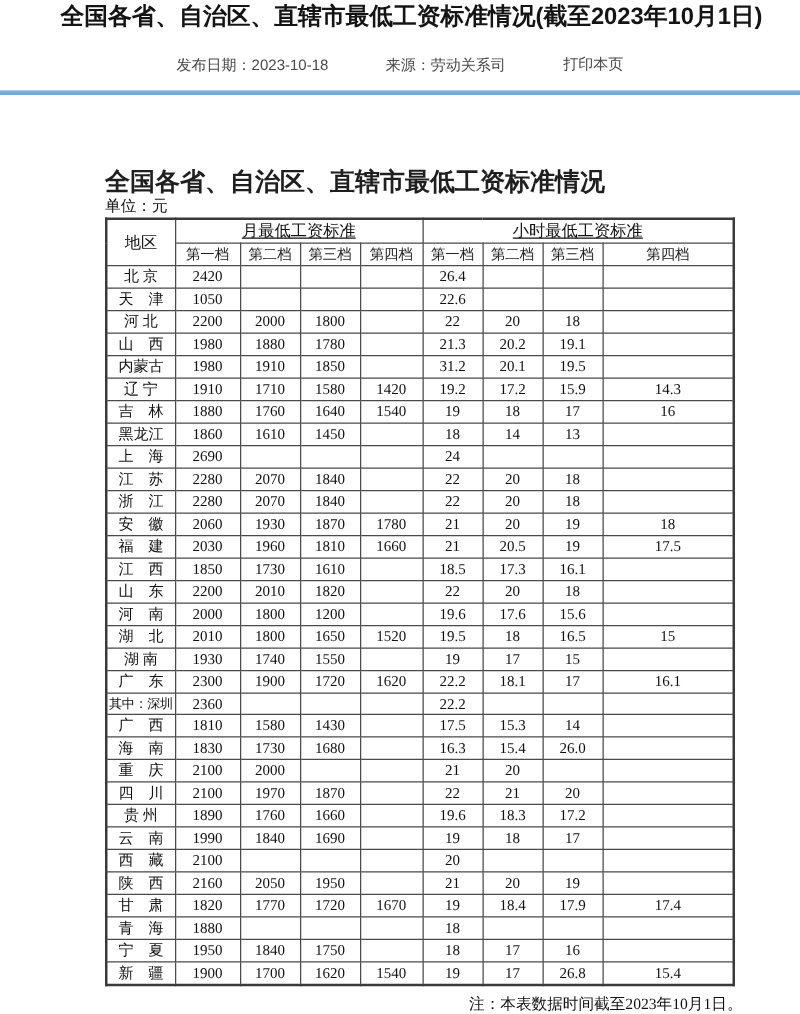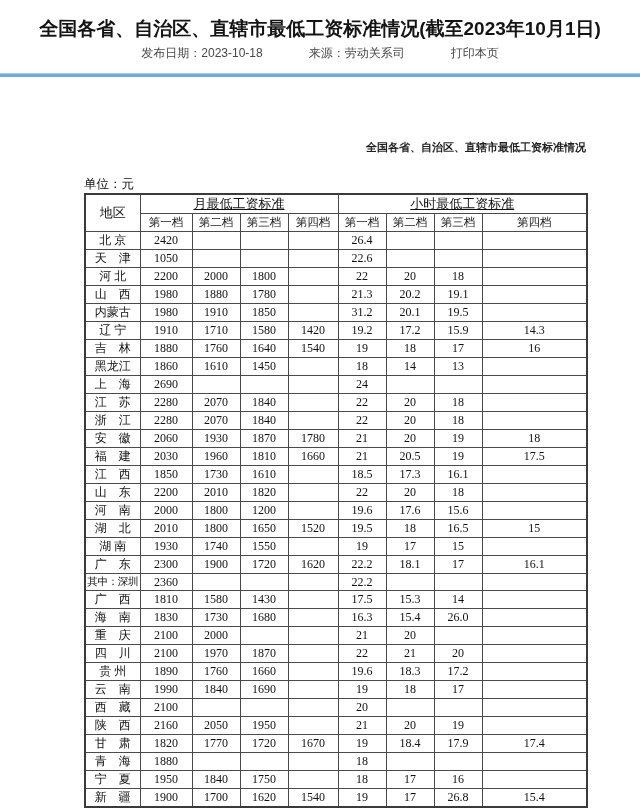--- a/index.html
+++ b/index.html
@@ -5,66 +5,65 @@
   html, body {
     margin: 0;
     padding: 0;
     background: #ffffff;
     width: 640px;
     height: 811px;
     overflow: hidden;
     font-family: "Liberation Sans", sans-serif;
   }
   .page-header {
-    padding-top: 15px;
-    text-align: center;
+    text-align: right;
   }
   .page-title {
     font-size: 19px;
     font-weight: bold;
     color: #141414;
     line-height: 27px;
     margin: 0 30px;
   }
   .meta-row {
-    margin-top: 4px;
+    margin-top: 18px;
     display: flex;
     justify-content: center;
     gap: 46px;
     font-size: 12px;
     color: #474747;
     line-height: 15px;
   }
   .meta-item { white-space: nowrap; }
-  .print-link { cursor: pointer; }
+  .print-link { cursor: pointer; font-family: Liberation Mono, monospace; }
   .divider {
     margin-top: 12px;
     height: 3px;
     background: #74a9d8;
     border-top: 1px solid #a9c9e6;
   }
   .content {
     margin-left: 84px;
     width: 510px;
   }
   .table-subtitle {
     margin-top: 60px;
-    text-align: right;
-    font-size: 11px;
+    text-align: left;
+    font-size: 20px;
     font-weight: 600;
     color: #1f1f1f;
     line-height: 20px;
     width: 502px;
   }
   .unit-label {
     font-family: "Liberation Serif", "DejaVu Serif", serif;
     font-size: 12.5px;
     color: #111111;
     line-height: 15px;
-    margin-top: 20px;
+    margin-top: 2px;
     margin-bottom: 1px;
   }
   table.wage-table {
     border-collapse: collapse;
     table-layout: fixed;
     width: 502px;
     font-family: "Liberation Serif", "DejaVu Serif", serif;
     color: #111111;
     border: 2px solid #3a3a3a;
   }

